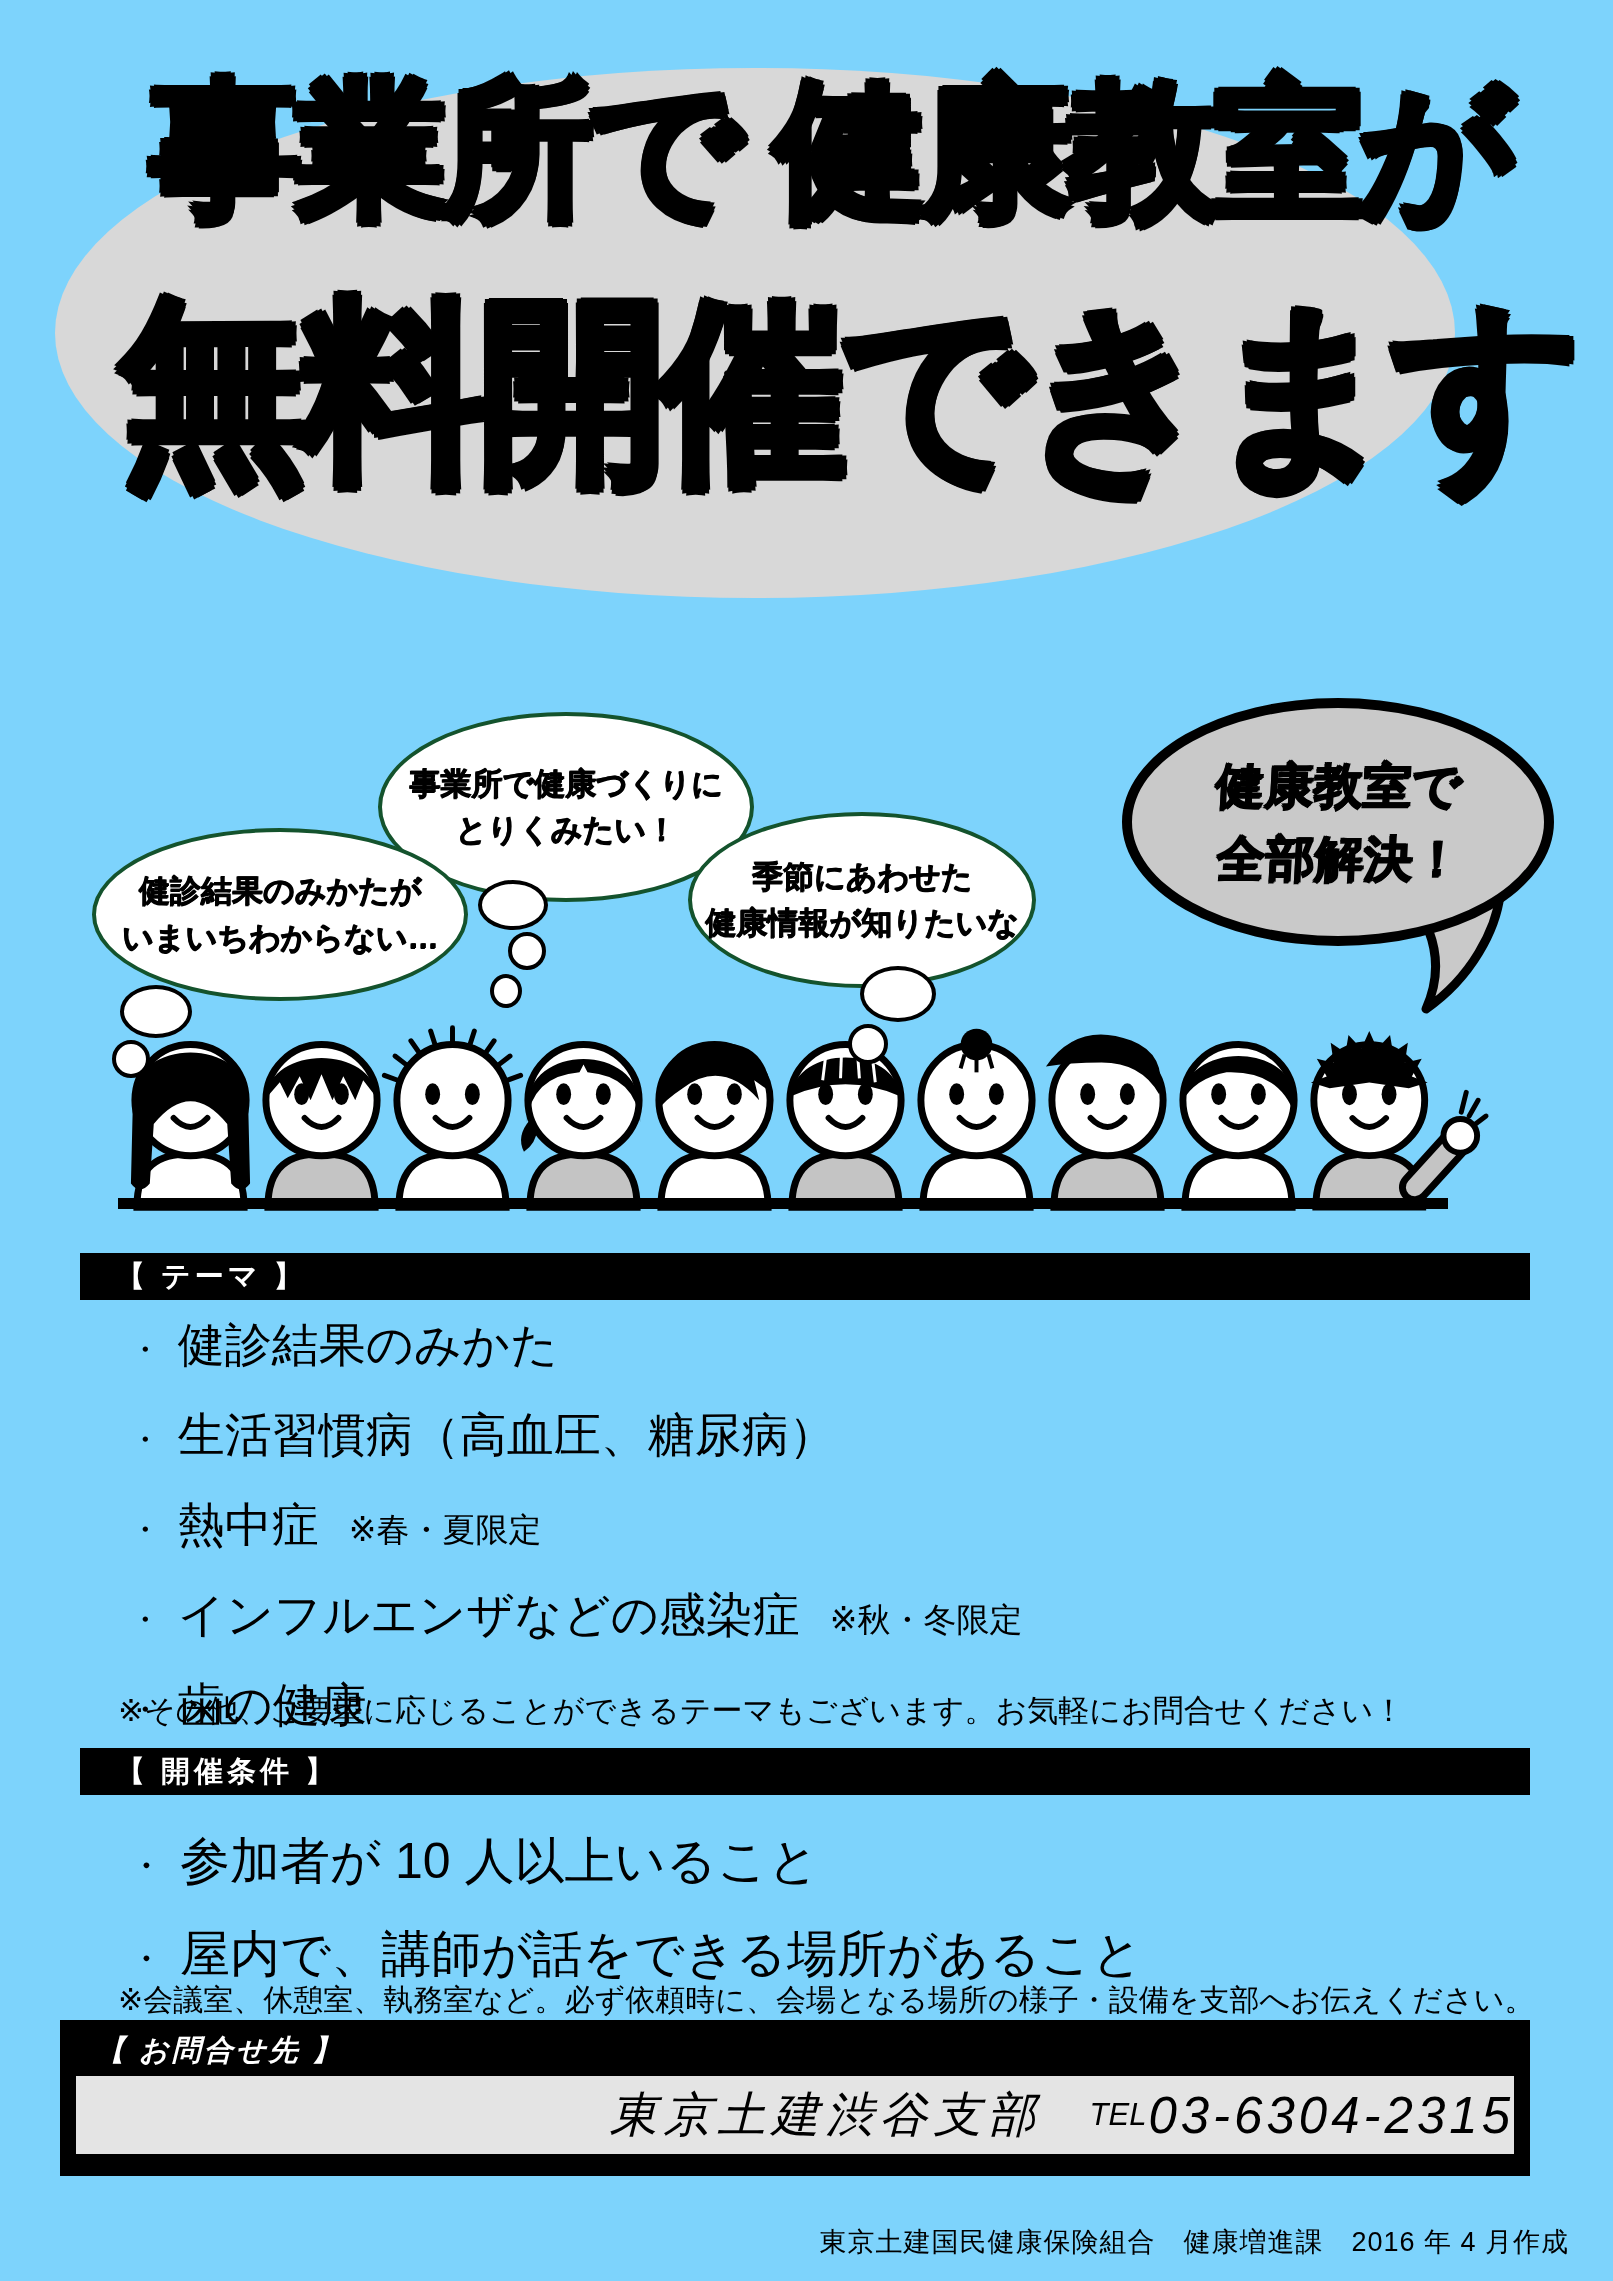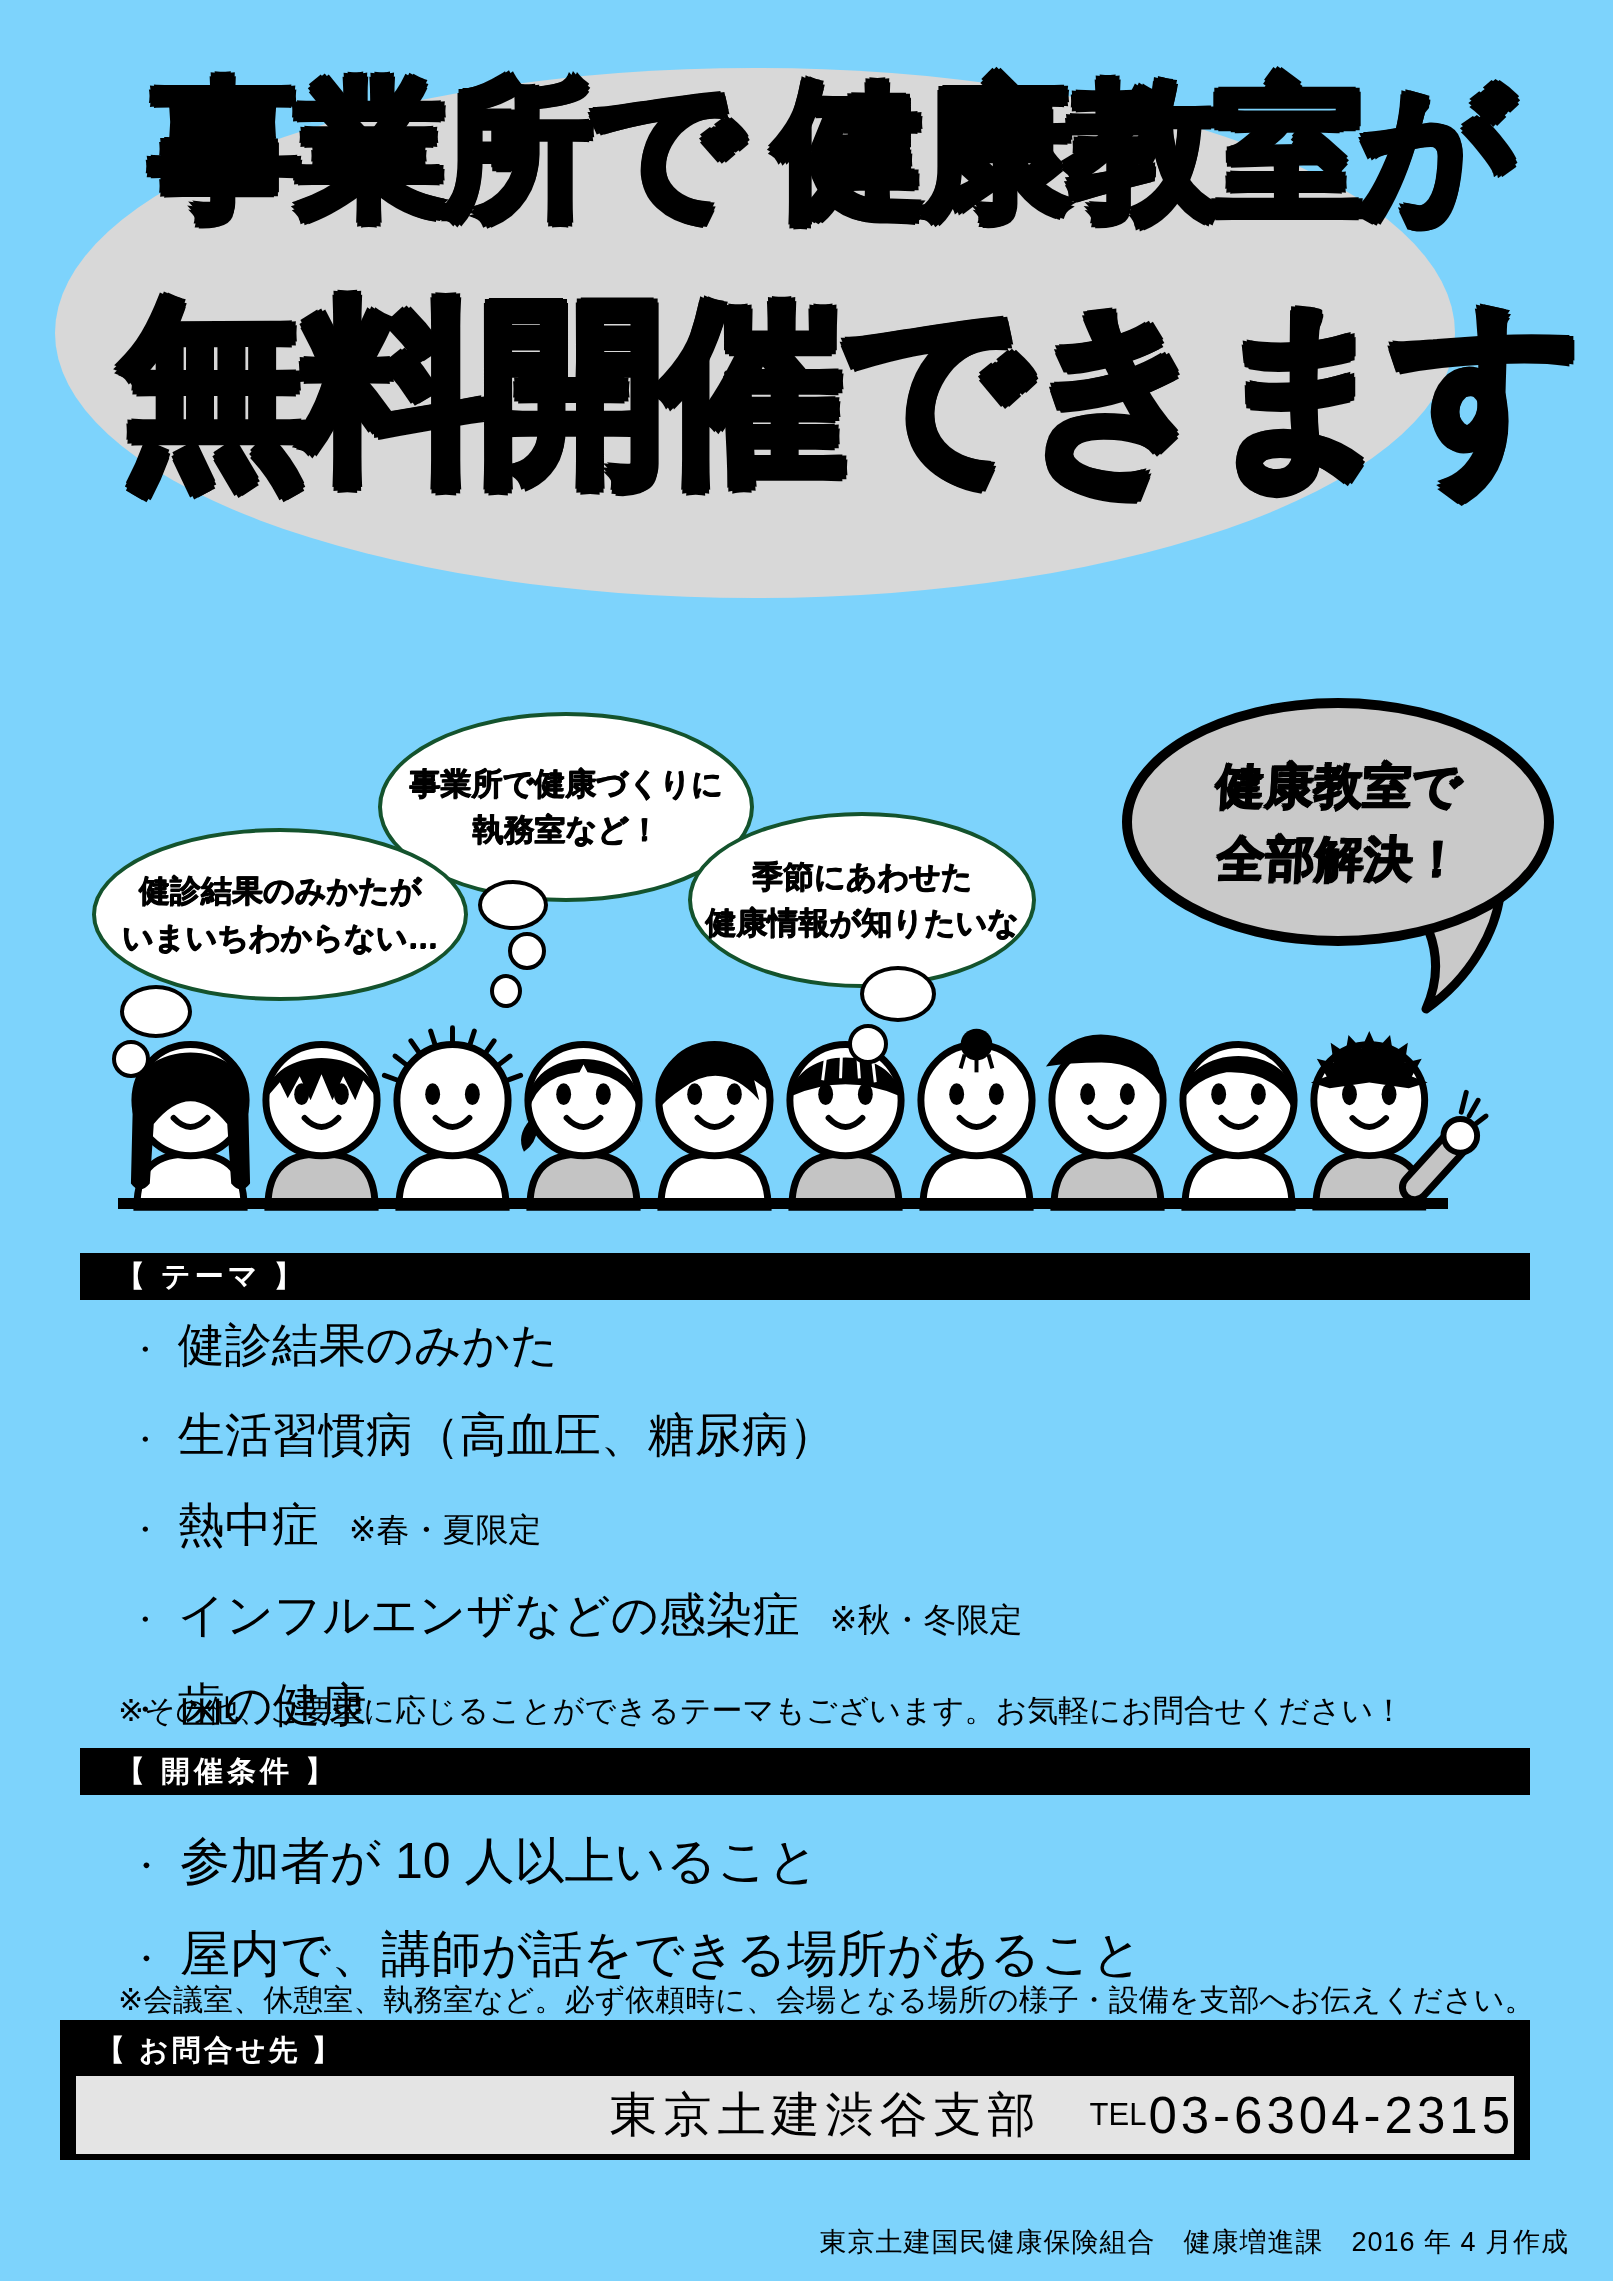--- a/index.html
+++ b/index.html
@@ -54,21 +54,21 @@
   .list-item{display:flex;align-items:baseline;white-space:nowrap;}
   #theme-list .list-item{font-size:47px;margin-bottom:27px;}
   #cond-list .list-item{font-size:50px;margin-bottom:26px;}
   .bullet{font-size:0.72em;margin-right:16px;}
   .item-note{font-size:33px;margin-left:30px;}
   .footnote{position:absolute;font-size:31px;white-space:nowrap;}
   #theme-footnote{left:118px;top:1690px;}
   #cond-footnote{left:118px;top:1980px;font-size:30px;}
 
   
-  #contact-box{position:absolute;left:60px;top:2020px;width:1470px;height:140px;background:var(--bar,#000);}
+  #contact-box{position:absolute;left:60px;top:2020px;width:1470px;height:156px;background:var(--bar,#000);font-style:italic;}
   #contact-header{color:#fff;font-size:29px;font-weight:bold;padding:11px 0 0 36px;letter-spacing:3px;}
   #contact-inner{position:absolute;left:16px;top:56px;width:1438px;height:78px;
                  background:var(--inner,#e4e4e4);display:flex;align-items:center;justify-content:flex-end;
                  box-sizing:border-box;padding-left:150px;}
   #contact-name{font-size:48px;letter-spacing:6px;}
   #contact-tel-label{font-size:31px;margin-left:48px;margin-right:2px;align-self:center;}
   #contact-tel{font-size:51px;letter-spacing:4px;}
 
   
   #footer{position:absolute;top:2224px;right:80px;font-size:27px;letter-spacing:1px;white-space:nowrap;}
@@ -77,21 +77,21 @@
 <body>
 
 <div id="page">
 
   <div class="ellipse"></div>
   <div class="title-line title-line1">事業所で 健康教室が</div>
   <div class="title-line title-line2">無料開催できます！</div>
 
   <div class="think" id="think-a">
     <span class="l">事業所で健康づくりに</span>
-    <span class="l">執務室など！</span>
+    <span class="l">とりくみたい！</span>
   </div>
   <div class="tail" style="left:478px;top:880px;width:62px;height:42px;"></div>
   <div class="tail" style="left:508px;top:932px;width:30px;height:30px;"></div>
   <div class="tail" style="left:490px;top:974px;width:24px;height:26px;"></div>
 
   <div class="think" id="think-b">
     <span class="l">健診結果のみかたが</span>
     <span class="l">いまいちわからない…</span>
   </div>
   <div class="tail" style="left:120px;top:985px;width:64px;height:45px;"></div>

